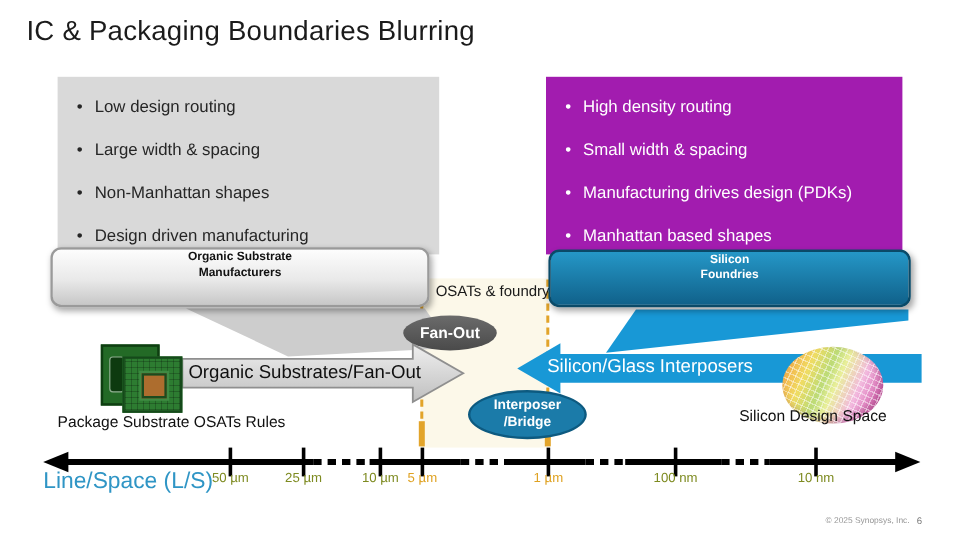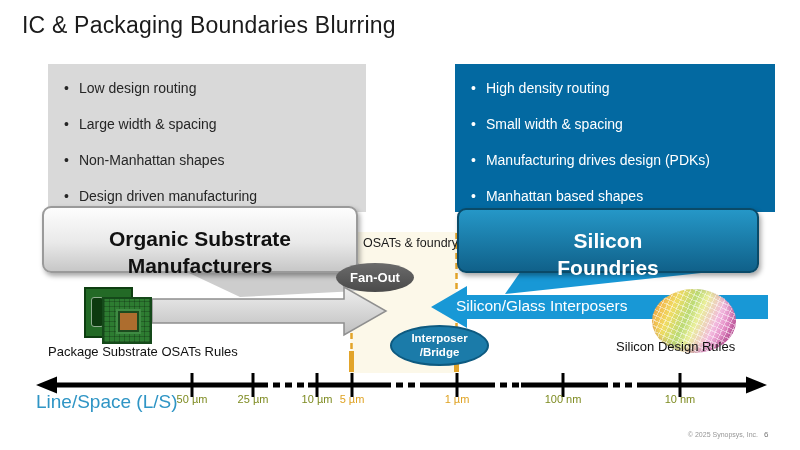--- a/index.html
+++ b/index.html
@@ -5,29 +5,29 @@
   html,body{margin:0;padding:0;background:#fff;}
   .slide{position:relative;width:800px;height:450px;background:#ffffff;overflow:hidden;
          font-family:"Liberation Sans","DejaVu Sans",sans-serif;}
   .abs{position:absolute;}
 
   .title{left:22px;top:12px;font-size:23px;color:#1b1b1b;letter-spacing:.2px;}
 
   
   .panel{width:318px;height:148px;}
   .panel.gray{left:48px;top:64px;background:#d9d9d9;}
-  .panel.blue{left:455px;top:64px;width:320px;background:#0369a1;}
+  .panel.blue{left:455px;top:64px;width:297px;background:#a21caf;}
   ul.bullets{margin:0;padding:6px 0 0 14px;list-style:none;}
   ul.bullets li{display:flex;align-items:center;height:36px;font-size:14px;color:#262626;}
   ul.bullets li::before{content:"•";margin:0 10px 0 2px;font-size:14px;}
   .panel.blue ul.bullets li{color:#ffffff;}
 
   
-  .labelbox{border-radius:9px;text-align:center;font-weight:bold;font-size:21px;line-height:1.3;
-            padding-top:17px;box-shadow:2px 3px 5px rgba(0,0,0,.35);z-index:6;}
+  .labelbox{border-radius:9px;text-align:center;font-weight:bold;font-size:10px;line-height:1.3;
+            padding-top:0;box-shadow:2px 3px 5px rgba(0,0,0,.35);z-index:6;}
   .labelbox.org{left:42px;top:206px;width:312px;height:46px;color:#111;
                 background:linear-gradient(180deg,#fdfdfd 0%,#e9e9e9 55%,#c7c7c7 100%);
                 border:2px solid #9a9a9a;}
   .labelbox.fnd{left:457px;top:208px;width:298px;height:44px;color:#fff;
                 background:linear-gradient(180deg,#2597c7 0%,#10618a 100%);
                 border:2px solid #0a4a68;}
 
   
   .osats-label{left:350px;top:236px;width:108px;text-align:right;font-size:12.5px;color:#1a1a1a;z-index:5;}
 
@@ -153,34 +153,35 @@
 
   <div class="abs osats-label">OSATs &amp; foundry</div>
   <div class="abs ellipse fanout">
     <span>Fan-Out</span>
   </div>
   <div class="abs ellipse interposer">
     <span>Interposer</span>
     <span>/Bridge</span>
   </div>
 
+  <div class="abs arrow-text gray">Organic Substrates/Fan-Out</div>
   <div class="abs arrow-text blue">Silicon/Glass Interposers</div>
 
   <div class="abs chip-back">
     <div class="slot"></div>
   </div>
   <div class="abs chip-front">
     <div class="die"></div>
   </div>
   <div class="abs caption pkg">Package Substrate OSATs Rules</div>
 
   <div class="abs wafer">
     <div class="grid"></div>
   </div>
-  <div class="abs caption sil">Silicon Design Rules</div>
+  <div class="abs caption sil">Silicon Design Space</div>
 
   <div class="abs ls-label">Line/Space (L/S)</div>
   <div class="abs tick-label olive" style="left:162px">50 µm</div>
   <div class="abs tick-label olive" style="left:223px">25 µm</div>
   <div class="abs tick-label olive" style="left:287px">10 µm</div>
   <div class="abs tick-label gold" style="left:322px">5 µm</div>
   <div class="abs tick-label gold" style="left:427px">1 µm</div>
   <div class="abs tick-label olive" style="left:533px">100 nm</div>
   <div class="abs tick-label olive" style="left:650px">10 nm</div>
 

